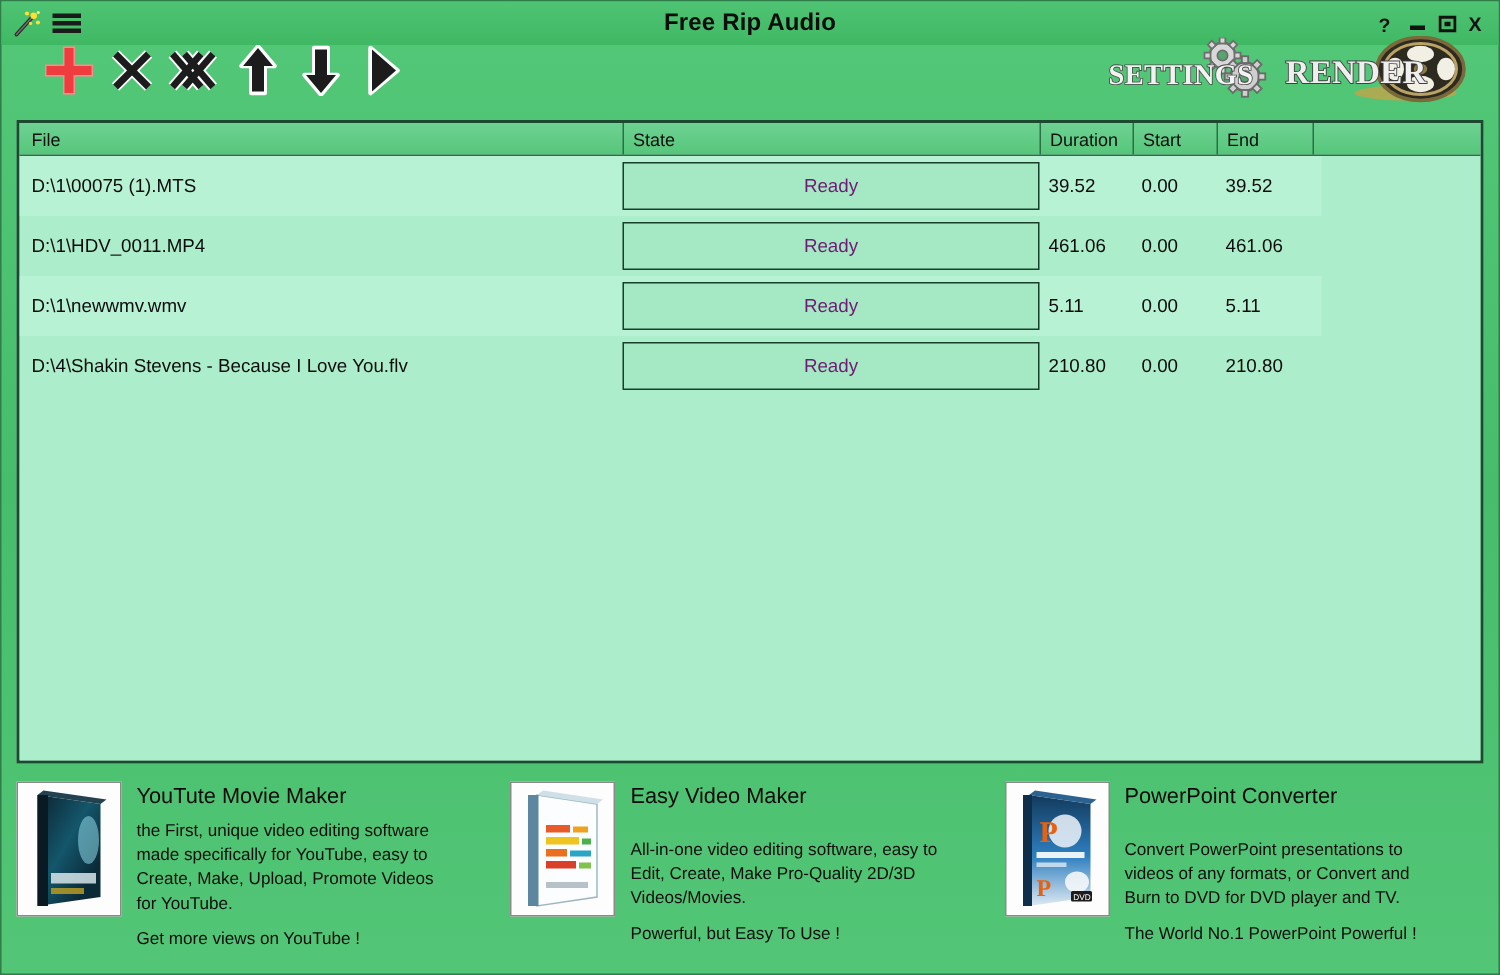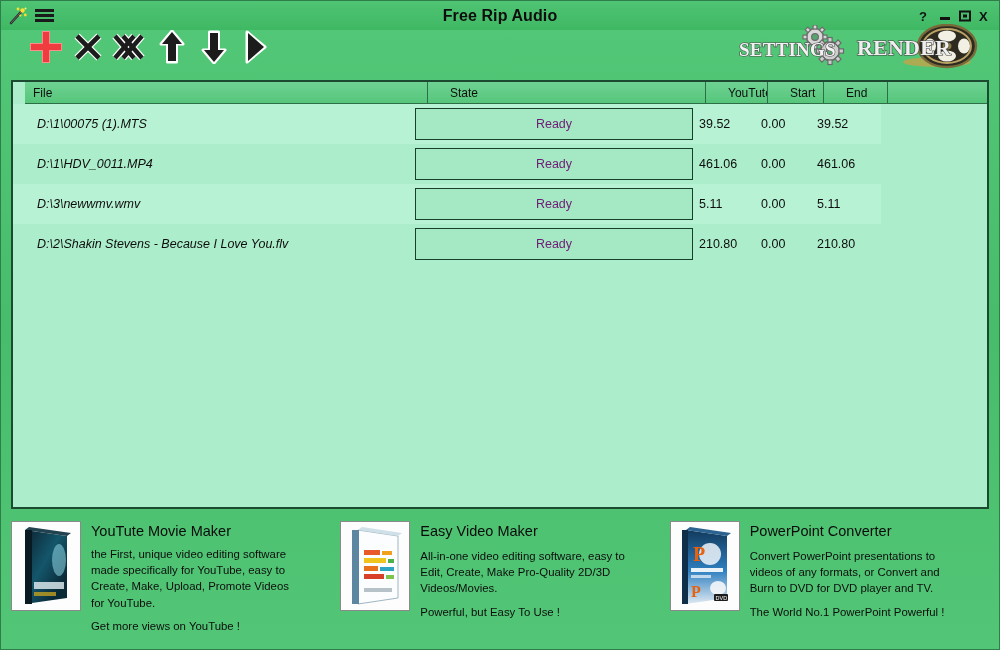--- a/index.html
+++ b/index.html
@@ -114,26 +114,25 @@
     overflow: hidden;
   }
   .lhead {
     height: 22px;
     flex: 0 0 22px;
     background: linear-gradient(180deg, #6ed292 0%, #56c67b 100%);
     border-bottom: 1px solid #2c6e45;
     display: flex;
     align-items: center;
     position: relative;
-    margin-left: 12px;
   }
   .lhead .hcell {
     font-size: 12px;
     color: #0f0f0f;
-    padding-left: 22px;
+    padding-left: 6px;
     height: 100%;
     display: flex;
     align-items: center;
     border-left: 1px solid #2c6e45;
     overflow: hidden;
     white-space: nowrap;
   }
   .lhead .hcell:first-child { border-left: none; padding-left: 8px; }
 
   .c-file  { width: 402px; }
@@ -162,21 +161,21 @@
     z-index: 2;
     font-size: 12.5px;
     color: #0d0d0d;
     white-space: nowrap;
     overflow: hidden;
     padding-left: 6px;
     height: 100%;
     display: flex;
     align-items: center;
   }
-  .row .cell.c-file { padding-left: 24px; font-style: italic; }
+  .row .cell.c-file { padding-left: 8px; }
   .state-box {
     position: relative;
     z-index: 2;
     width: 278px;
     height: 32px;
     border: 1px solid #16402a;
     background: #a5e8c4;
     display: flex;
     align-items: center;
     justify-content: center;
@@ -222,21 +221,21 @@
     color: #0d0d0d;
     line-height: 1.42;
     white-space: pre-line;
   }
   .pfoot {
     font-size: 11.4px;
     color: #0d0d0d;
     line-height: 1.42;
     margin-top: 7px;
   }
-  .promo2 .ptitle, .promo3 .ptitle { margin-bottom: 9px; }
+  .promo2 .ptitle, .promo3 .ptitle { margin-bottom: 20px; }
 </style>
 </head>
 <body>
 
 <div class="app">
 
   <div class="titlebar">
     <div class="tb-left">
       <span>
         <svg class="wand-icon" viewBox="0 0 20 20">
@@ -392,21 +391,21 @@
       </div>
 
     </div>
   </div>
 
   <div class="listwrap">
 
     <div class="lhead">
       <div class="hcell c-file">File</div>
       <div class="hcell c-state">State</div>
-      <div class="hcell c-dur">YouTute</div>
+      <div class="hcell c-dur">Duration</div>
       <div class="hcell c-start">Start</div>
       <div class="hcell c-end">End</div>
       <div class="hcell c-pad"></div>
     </div>
 
     <div class="lbody">
 
       <div class="row alt">
         <div class="hl"></div>
         <div class="cell c-file">D:\1\00075 (1).MTS</div>
@@ -420,30 +419,30 @@
         <div class="hl"></div>
         <div class="cell c-file">D:\1\HDV_0011.MP4</div>
         <div class="state-box">Ready</div>
         <div class="cell c-dur">461.06</div>
         <div class="cell c-start">0.00</div>
         <div class="cell c-end">461.06</div>
       </div>
 
       <div class="row alt">
         <div class="hl"></div>
-        <div class="cell c-file">D:\3\newwmv.wmv</div>
+        <div class="cell c-file">D:\1\newwmv.wmv</div>
         <div class="state-box">Ready</div>
         <div class="cell c-dur">5.11</div>
         <div class="cell c-start">0.00</div>
         <div class="cell c-end">5.11</div>
       </div>
 
       <div class="row">
         <div class="hl"></div>
-        <div class="cell c-file">D:\2\Shakin Stevens - Because I Love You.flv</div>
+        <div class="cell c-file">D:\4\Shakin Stevens - Because I Love You.flv</div>
         <div class="state-box">Ready</div>
         <div class="cell c-dur">210.80</div>
         <div class="cell c-start">0.00</div>
         <div class="cell c-end">210.80</div>
       </div>
 
     </div>
   </div>
 
   <div class="promos">

